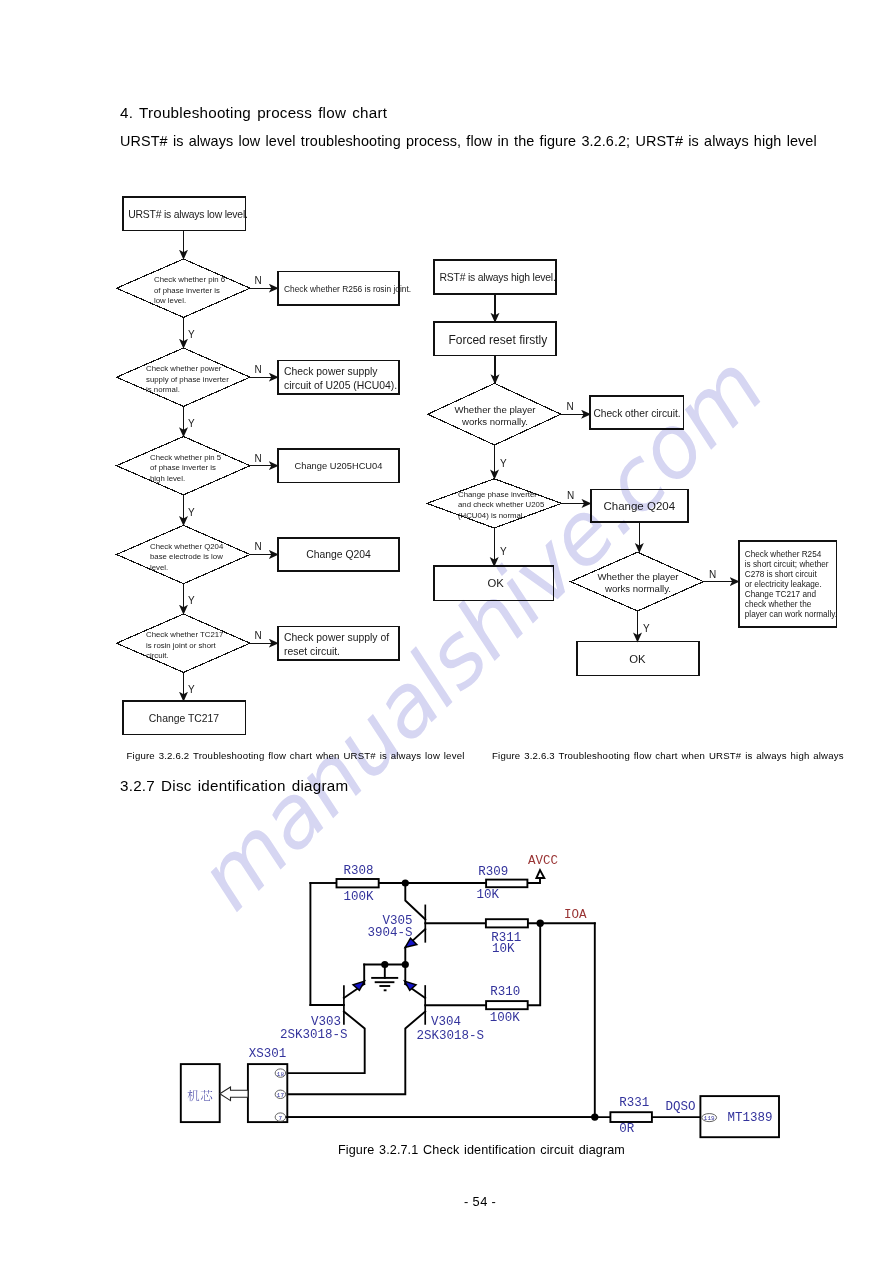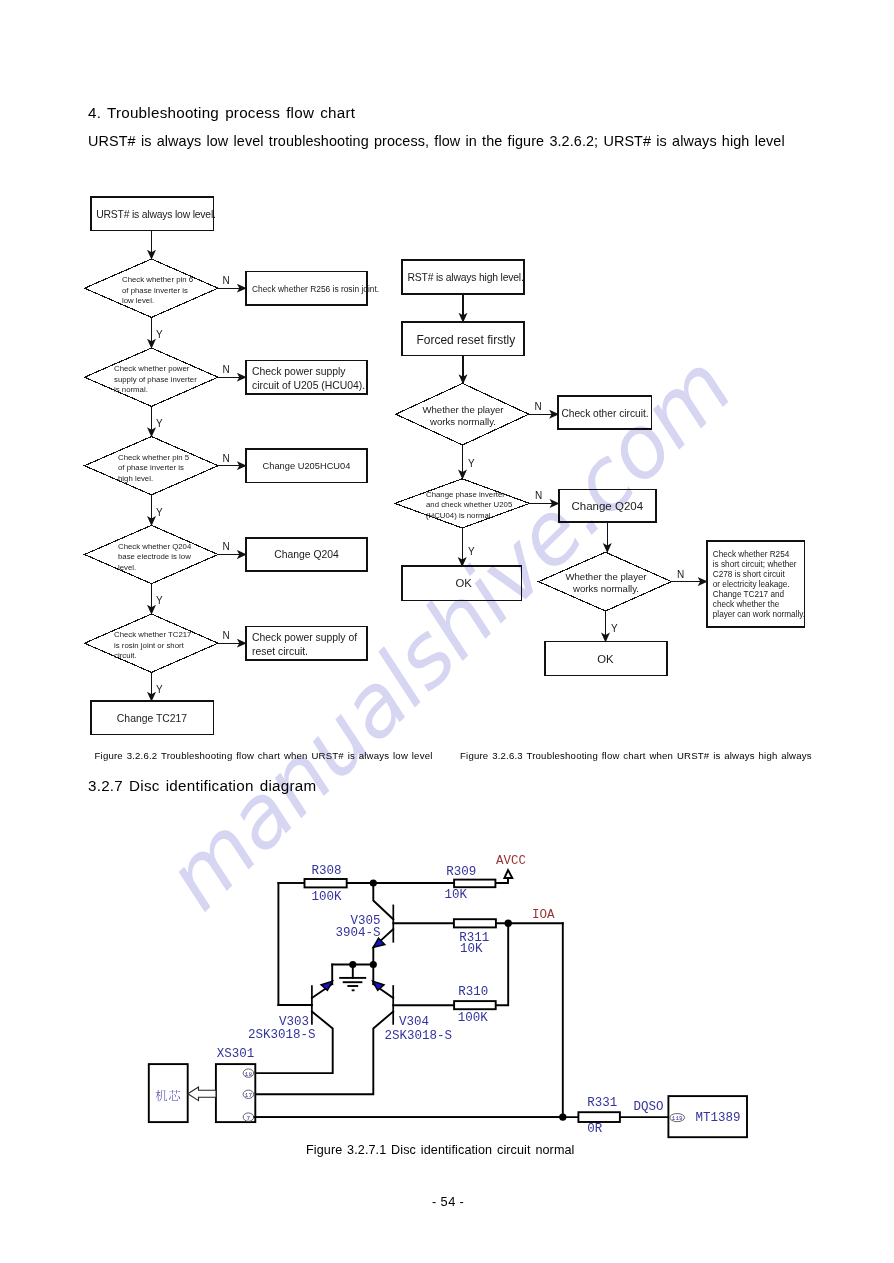--- a/index.html
+++ b/index.html
@@ -1,18 +1,18 @@
 <!DOCTYPE html>
 <html><head>
 <meta charset="utf-8">
 <title>Page 36</title>
 <style>
   html,body{margin:0;padding:0;}
   body{width:894px;height:1263px;background:#fff;font-family:"Liberation Sans",sans-serif;color:#000;overflow:hidden;position:relative;}
-  .page{position:relative;width:734px;height:1263px;}
+  .page{position:relative;width:734px;height:1263px;margin-left:32px;}
   .abs{position:absolute;}
   .h2{font-size:15.2px;letter-spacing:0.25px;word-spacing:1.6px;}
   .body-text{font-size:14.4px;letter-spacing:0.1px;}
   .cap{font-size:9.6px;letter-spacing:0.2px;text-align:right;}
   svg{display:block;}
   .wm{font-family:"DejaVu Sans",sans-serif;font-size:86px;font-style:italic;font-weight:300;
       color:#d6d6f2;white-space:nowrap;transform-origin:0 0;transform:rotate(-44.3deg);
       letter-spacing:-1px;z-index:5;mix-blend-mode:multiply;pointer-events:none;}
 </style>
 </head>
@@ -280,16 +280,16 @@
       <text x="108.4" y="246.7">17</text>
       <text x="108.4" y="269.5">7</text>
       <text x="537.2" y="269.9">119</text>
     </g>
     <g transform="translate(15.1,250.3) scale(0.0125,-0.0125)" fill="#33339c">
       <path d="M514 770H789V741H514ZM491 770V780V798L545 770H535V420Q535 350 528.0 281.5Q521 213 500.5 148.5Q480 84 440.0 27.5Q400 -29 334 -74L318 -61Q392 0 429.0 74.5Q466 149 478.5 235.5Q491 322 491 419ZM752 770H742L772 803L840 743Q834 737 824.0 733.0Q814 729 796 727V20Q796 7 800.0 2.0Q804 -3 818 -3H855Q869 -3 879.5 -3.0Q890 -3 894 -2Q898 -1 900.5 0.5Q903 2 905 7Q908 13 911.5 35.0Q915 57 919.5 86.0Q924 115 927 140H941L945 4Q958 0 962.5 -4.5Q967 -9 967 -17Q967 -31 945.5 -37.0Q924 -43 859 -43H812Q787 -43 774.0 -37.5Q761 -32 756.5 -20.5Q752 -9 752 8ZM45 621H319L360 671Q360 671 367.5 665.0Q375 659 387.0 649.0Q399 639 412.0 628.0Q425 617 435 607Q434 591 410 591H53ZM206 621H257V605Q230 480 179.5 366.5Q129 253 55 161L40 173Q80 236 111.5 310.0Q143 384 167.0 463.0Q191 542 206 621ZM219 831 299 822Q297 811 289.5 804.0Q282 797 263 794V-53Q263 -57 257.5 -62.0Q252 -67 244.5 -70.0Q237 -73 229 -73H219ZM263 494Q314 473 346.0 450.0Q378 427 395.0 404.5Q412 382 416.5 364.0Q421 346 416.5 334.0Q412 322 401.0 319.0Q390 316 375 325Q367 350 346.0 379.5Q325 409 300.0 437.0Q275 465 251 485Z"></path>
       <path transform="translate(1050,0)" d="M385 440Q384 431 376.5 424.5Q369 418 353 416V18Q353 3 363.5 -3.0Q374 -9 415 -9H556Q608 -9 644.5 -8.5Q681 -8 694 -7Q705 -5 709.0 -1.5Q713 2 716 10Q721 24 729.0 67.5Q737 111 744 166H758L760 3Q775 -1 780.5 -5.5Q786 -10 786 -18Q786 -28 777.5 -34.0Q769 -40 745.0 -43.5Q721 -47 676.0 -48.5Q631 -50 558 -50H412Q370 -50 348.0 -44.5Q326 -39 317.5 -25.0Q309 -11 309 13V450ZM759 393Q822 348 862.5 305.0Q903 262 924.5 224.0Q946 186 952.0 156.0Q958 126 953.0 107.0Q948 88 935.0 84.0Q922 80 906 93Q900 140 874.0 193.5Q848 247 813.5 297.5Q779 348 745 385ZM473 522Q524 483 556.5 446.5Q589 410 605.5 378.5Q622 347 626.0 322.5Q630 298 624.5 283.5Q619 269 607.5 266.0Q596 263 582 275Q577 313 557.0 356.5Q537 400 510.5 442.0Q484 484 459 515ZM202 375Q202 298 192.0 242.5Q182 187 166.5 150.0Q151 113 133.0 92.0Q115 71 98.5 62.5Q82 54 69.5 55.5Q57 57 52.5 66.0Q48 75 55 88Q99 126 135.0 201.0Q171 276 184 377ZM313 693V832L393 823Q392 813 384.0 805.5Q376 798 357 796V693H641V832L721 823Q720 813 712.0 805.5Q704 798 685 796V693H837L879 747Q879 747 887.5 740.5Q896 734 908.5 723.5Q921 713 934.0 701.0Q947 689 957 679Q954 663 932 663H685V544Q685 540 681.0 536.0Q677 532 669.0 529.0Q661 526 649 526H641V663H357V539Q357 535 351.0 531.0Q345 527 336.5 525.0Q328 523 320 523H313V663H52L45 693Z"></path>
     </g>
   </svg>
 
-  <div class="abs body-text" style="left:306px;top:1143px;white-space:nowrap;word-spacing:1.2px;font-size:12.6px;">Figure 3.2.7.1 Disc identification circuit normal</div>
+  <div class="abs body-text" style="left:306px;top:1143px;white-space:nowrap;word-spacing:1.2px;font-size:12.6px;">Figure 3.2.7.1 Check identification circuit diagram</div>
   <div class="abs wm" style="left:146.7px;top:857px;">manualshive.com</div>
   <div class="abs body-text" style="left:432px;top:1194px;font-size:12.8px;letter-spacing:0.4px;">- 54 -</div>
 </div>
 
 </body></html>

